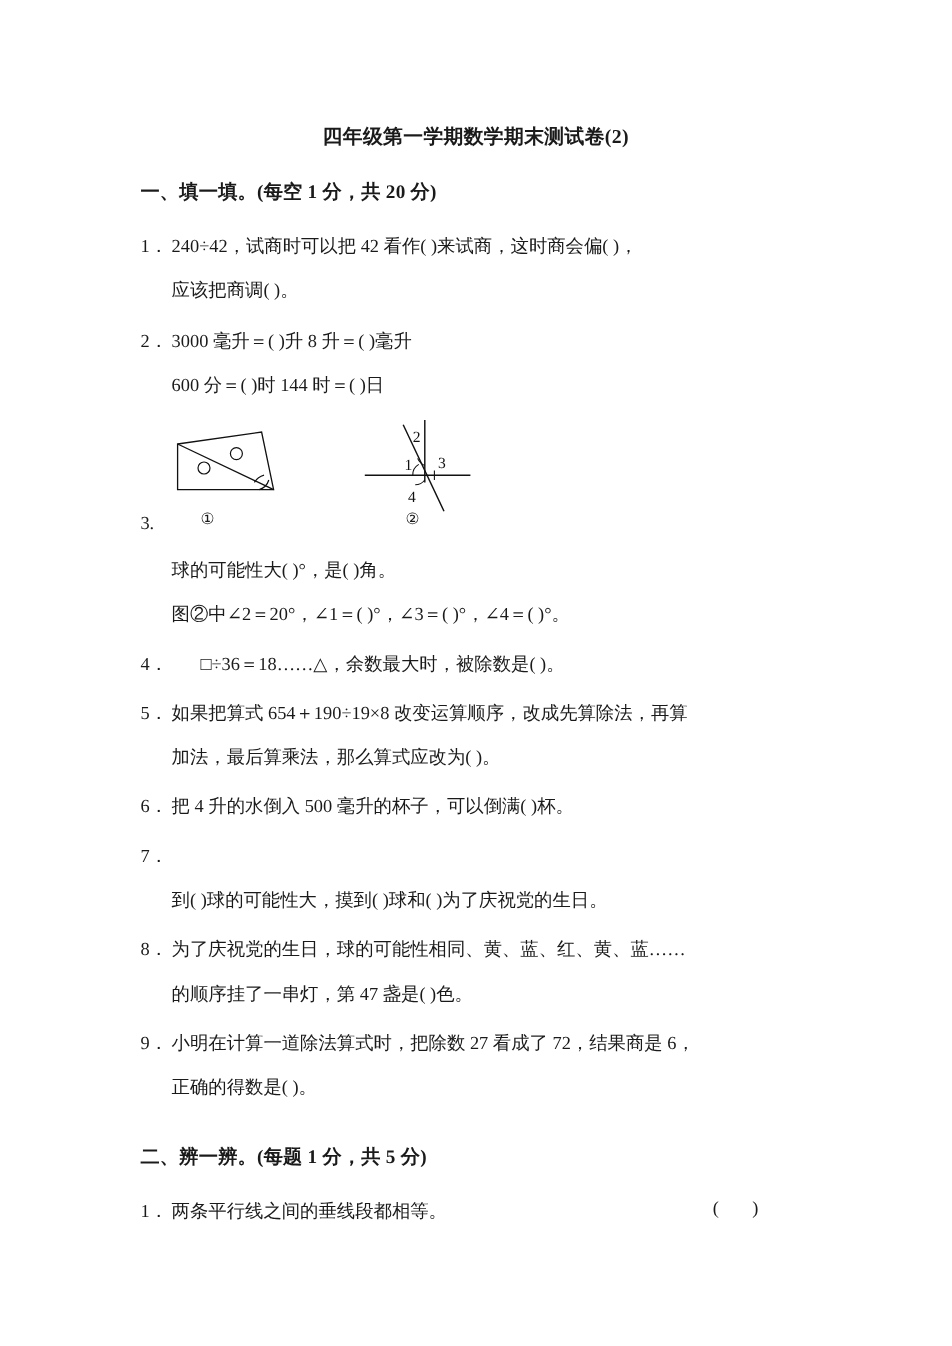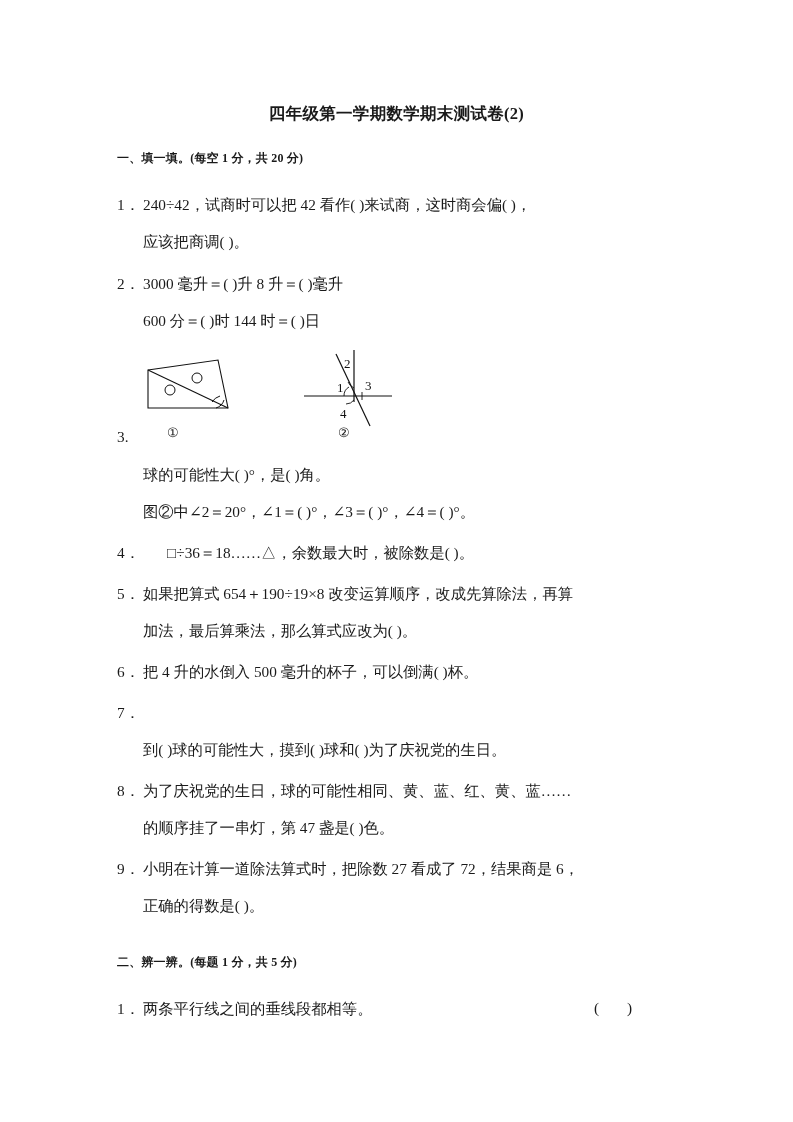--- a/index.html
+++ b/index.html
@@ -28,37 +28,36 @@
     width: 793px;
     text-align: center;
     font-size: 16.5px;
     font-weight: bold;
     letter-spacing: 0.3px;
   }
 
   .section-head {
     position: absolute;
     left: 117px;
-    font-size: 12px;
+    font-size: 16px;
     font-weight: bold;
     letter-spacing: 0.2px;
     white-space: nowrap;
   }
   .qnum {
     position: absolute;
     left: 117px;
     font-size: 15.3px;
     white-space: nowrap;
   }
   .qbody {
     position: absolute;
     left: 143px;
     font-size: 15.3px;
     white-space: nowrap;
-    font-family: Liberation Serif, serif;
   }
   .indent {
     position: absolute;
     left: 143px;
     font-size: 15.3px;
     white-space: nowrap;
   }
   .tfbox {
     position: absolute;
     left: 594px;

